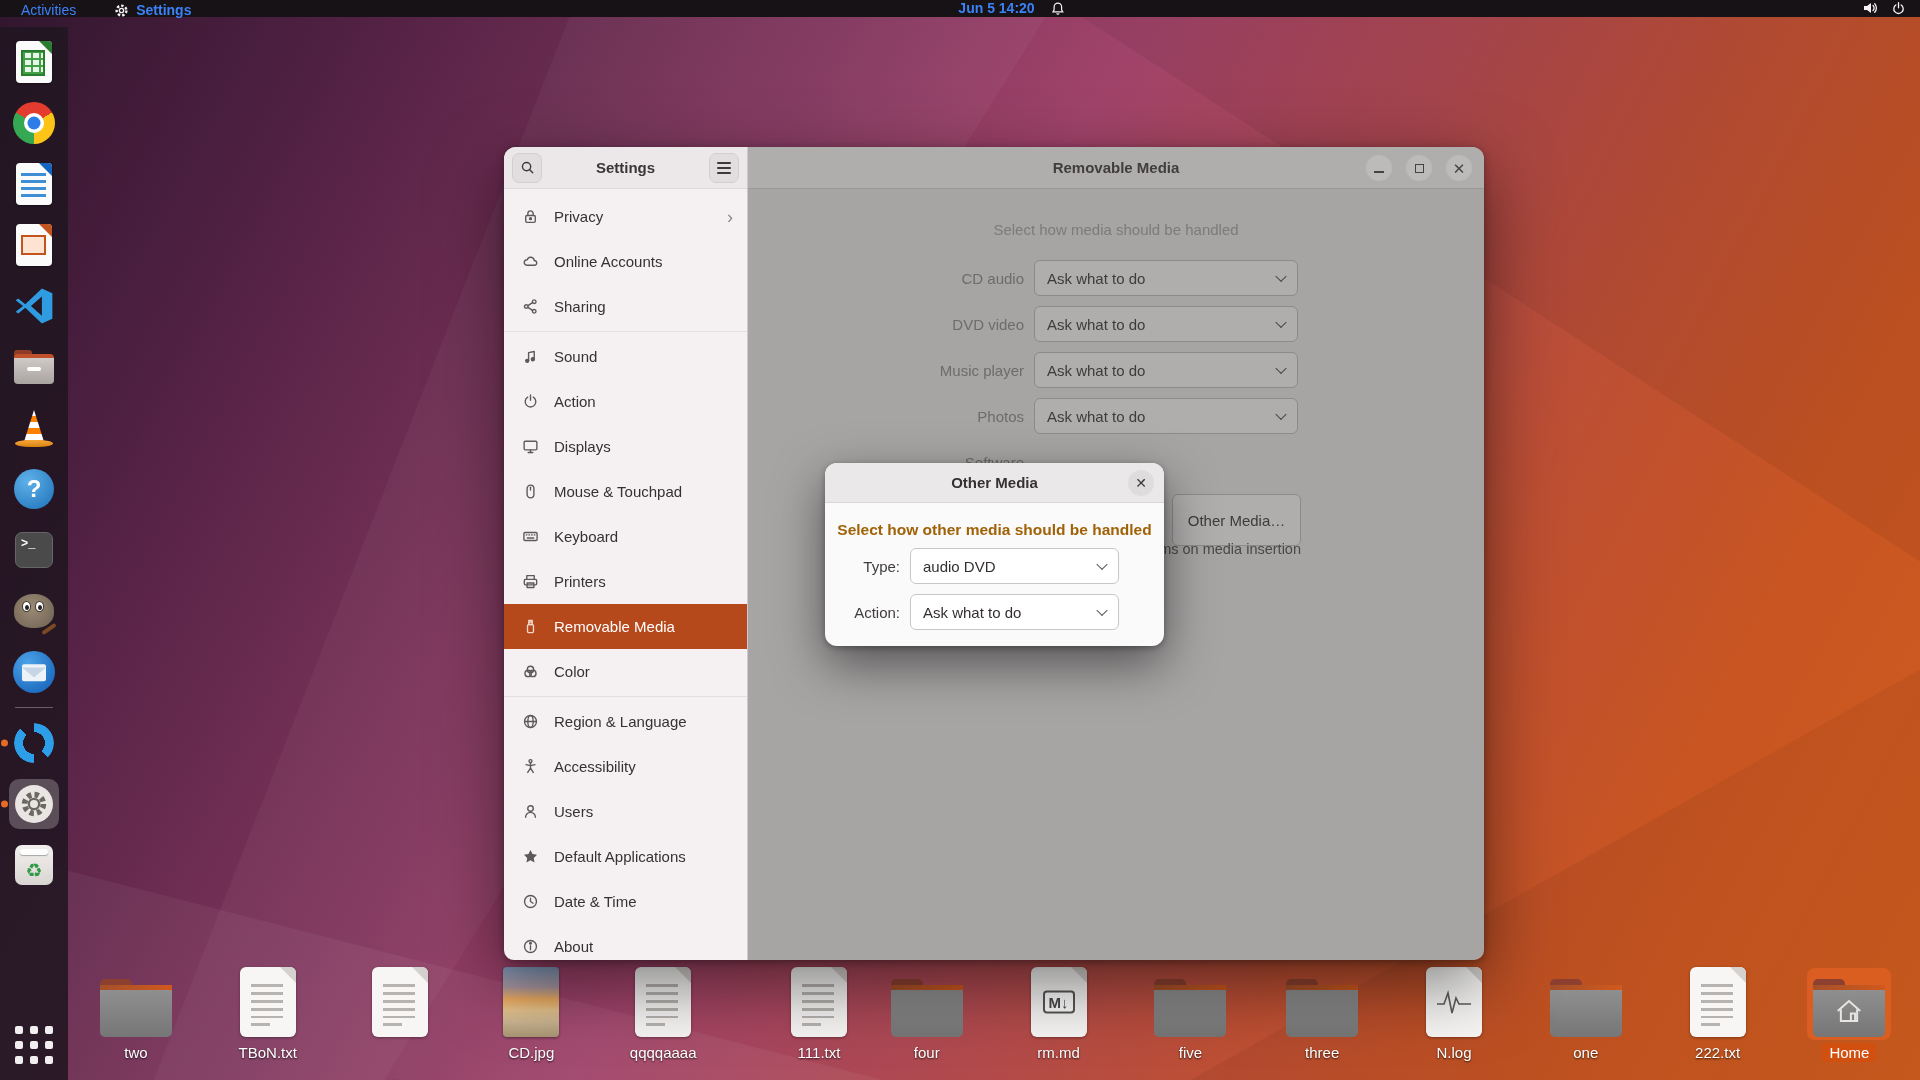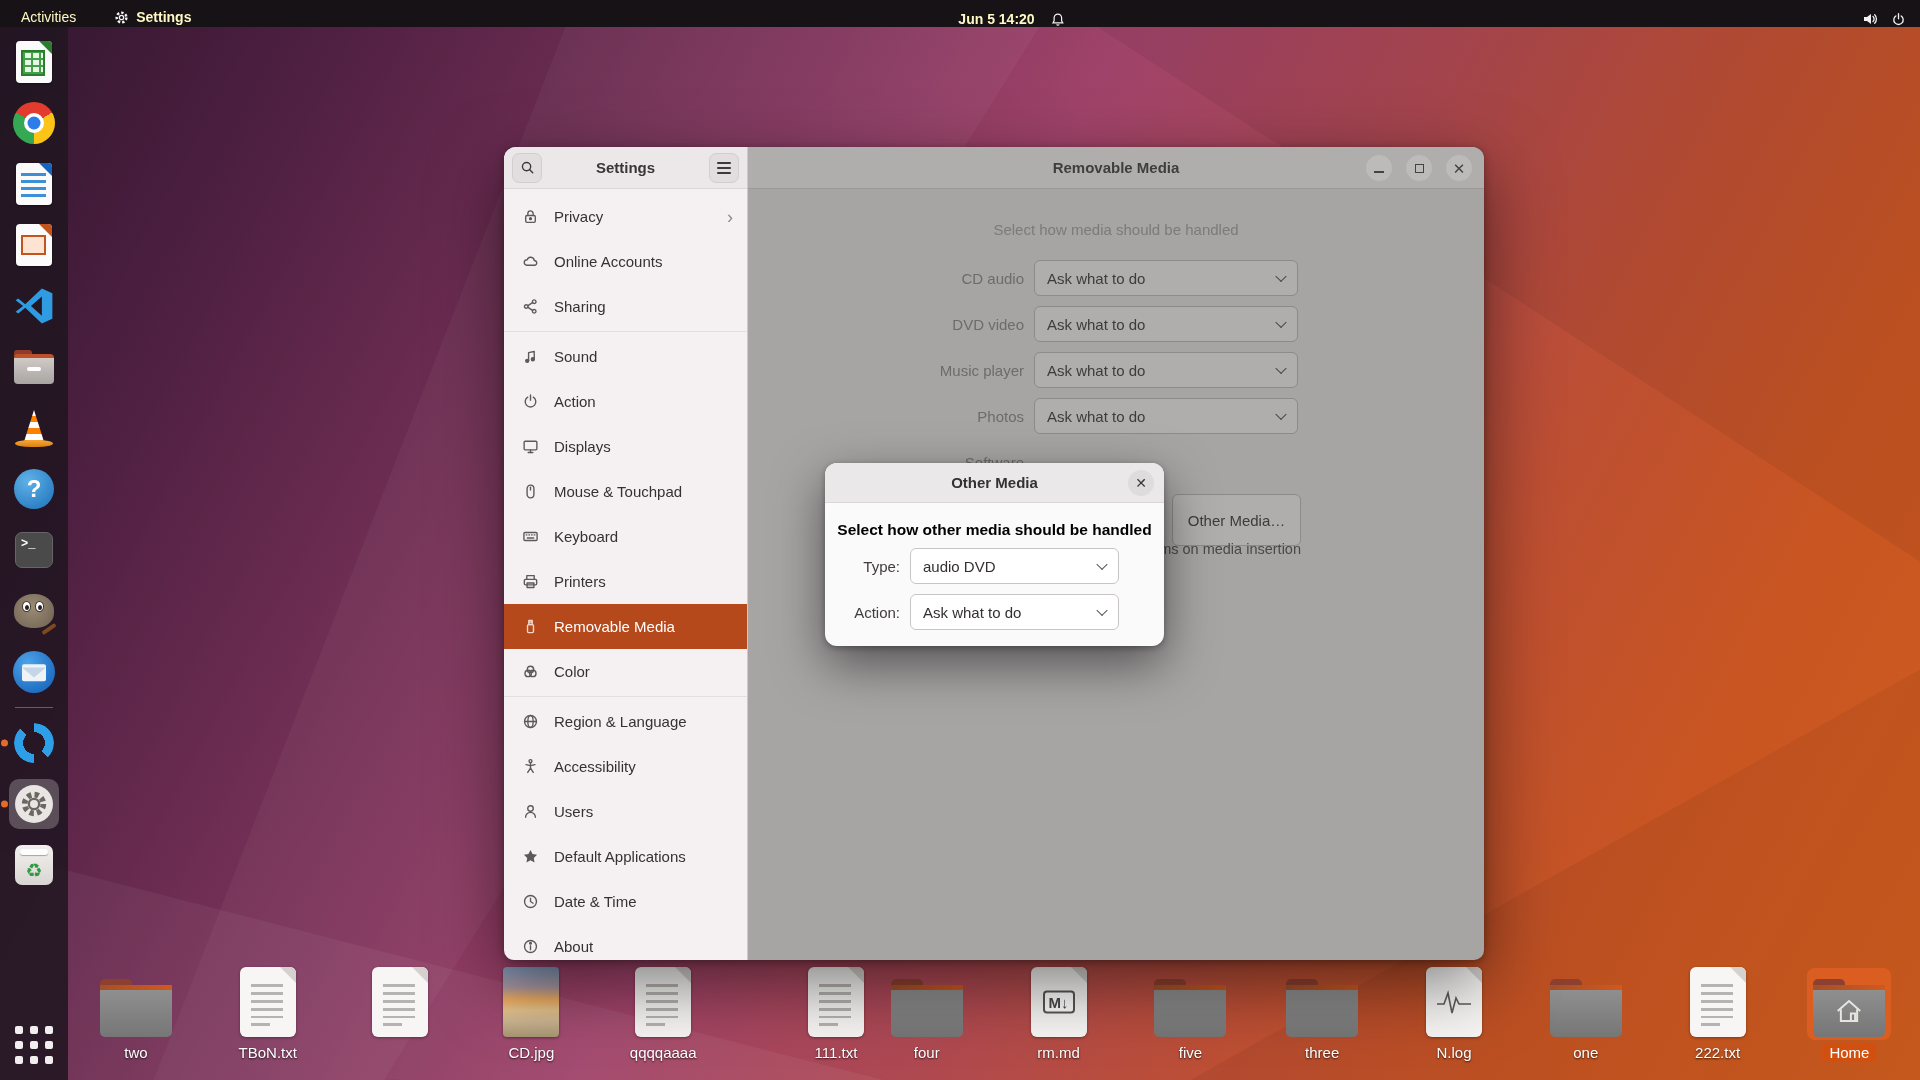--- a/index.html
+++ b/index.html
@@ -8,22 +8,22 @@
 
   .screen { position:relative; width:1920px; height:1080px; overflow:hidden;
     background:linear-gradient(118deg,#31162e 0%,#4f2042 14%,#7c335a 32%,#a0436a 46%,#af4950 60%,#bd4f33 72%,#c85522 84%,#d05d1e 100%); }
   .facet { position:absolute; inset:0; pointer-events:none; }
   .facet.f1 { background:rgba(255,255,255,0.05); clip-path:polygon(0 79%, 46% 100%, 0 100%); }
   .facet.f2 { background:rgba(0,0,0,0.06); clip-path:polygon(100% 0, 55% 0, 100% 52%); }
   .facet.f3 { background:rgba(255,255,255,0.04); clip-path:polygon(30% 0, 55% 0, 20% 100%, 8% 100%); }
   .facet.f4 { background:rgba(0,0,0,0.05); clip-path:polygon(100% 62%, 100% 100%, 62% 100%); }
 
   
-  .topbar { position:absolute; top:0; left:0; width:100%; height:27px; background:#161215;
-    display:flex; align-items:flex-end; color:#fef9c3; font-size:14px; z-index:50; }
+  .topbar { position:absolute; top:0; left:0; width:100%; height:17px; background:#161215;
+    display:flex; align-items:flex-start; color:#3b82f6; font-size:14px; z-index:50; }
   .tb-left { display:flex; align-items:center; gap:34px; padding-left:17px; }
   .tb-activities { padding:2px 4px; }
   .tb-app { display:flex; align-items:center; gap:7px; font-weight:bold; }
   .tb-center { position:absolute; left:calc(50% + 52px); transform:translateX(-50%);
     display:flex; align-items:center; gap:16px; font-weight:bold; }
   .tb-right { position:absolute; right:14px; display:flex; align-items:center; gap:13px; }
   .tb-icon svg { display:block; }
 
   
   .dock { position:absolute; left:0; top:27px; bottom:0; width:68px; background:rgba(33,22,33,0.88);
@@ -122,21 +122,21 @@
   .never-row .cbx { width:15px; height:15px; border:1px solid #8d8a8a; background:#b0adad; border-radius:3px; flex:0 0 auto; }
   .never-row .txt { font-size:14.5px; color:#4b4848; white-space:nowrap; }
 
   
   .dialog { position:absolute; left:825px; top:463px; width:339px; height:183px; background:#fafafa; border-radius:12px;
      box-shadow:0 18px 50px rgba(0,0,0,0.5), 0 2px 6px rgba(0,0,0,0.3); z-index:80; overflow:hidden; }
   .dlg-header { position:relative; height:40px; background:#ebe8e9; border-bottom:1px solid #dbd7d8; display:flex; align-items:center; justify-content:center; }
   .dlg-title { font-weight:bold; font-size:15px; color:#353132; }
   .dlg-close { position:absolute; right:10px; top:7px; width:26px; height:26px; border-radius:50%; background:#dfdcdd;
      display:flex; align-items:center; justify-content:center; font-size:14px; color:#3b3838; }
-  .dlg-heading { position:absolute; top:58px; left:0; right:0; text-align:center; font-weight:bold; font-size:15.5px; color:#000000; }
+  .dlg-heading { position:absolute; top:58px; left:0; right:0; text-align:center; font-weight:bold; font-size:15.5px; color:#a16207; }
   .dlg-row { position:absolute; left:0; right:0; height:36px; }
   .dlg-row .dlg-label { position:absolute; right:264px; top:0; height:36px; display:flex; align-items:center; font-size:15px; color:#413d3e; }
   .wselect { position:absolute; left:85px; width:209px; height:36px; background:#ffffff; border:1px solid #c9c5c6; border-radius:6px;
      display:flex; align-items:center; padding:0 30px 0 12px; font-size:15px; color:#343031; }
   .wselect .chev { border-color:#5a5758; }
 
   
   .desk-item { position:absolute; top:968px; width:110px; display:flex; flex-direction:column; align-items:center; z-index:10; }
   .desk-ic-wrap { position:relative; height:72px; display:flex; align-items:flex-end; justify-content:center; padding:3px 6px; border-radius:8px; }
   .desk-item.selected .desk-ic-wrap { background:rgba(226,96,34,0.78); }
@@ -616,21 +616,21 @@
       </div>
       <div class="desk-item" style="left: 608.2px;">
         <div class="desk-ic-wrap">
           <div class="dk-file">
             <div class="fold"></div>
             <div class="lines short"></div>
           </div>
         </div>
         <div class="desk-label">qqqqaaaa</div>
       </div>
-      <div class="desk-item" style="left: 781px; text-align: center;">
+      <div class="desk-item" style="left: 764px; text-align: center;">
         <div class="desk-ic-wrap">
           <div class="dk-file">
             <div class="fold"></div>
             <div class="lines short"></div>
           </div>
         </div>
         <div class="desk-label">111.txt</div>
       </div>
       <div class="desk-item" style="left: 871.8px;">
         <div class="desk-ic-wrap">

